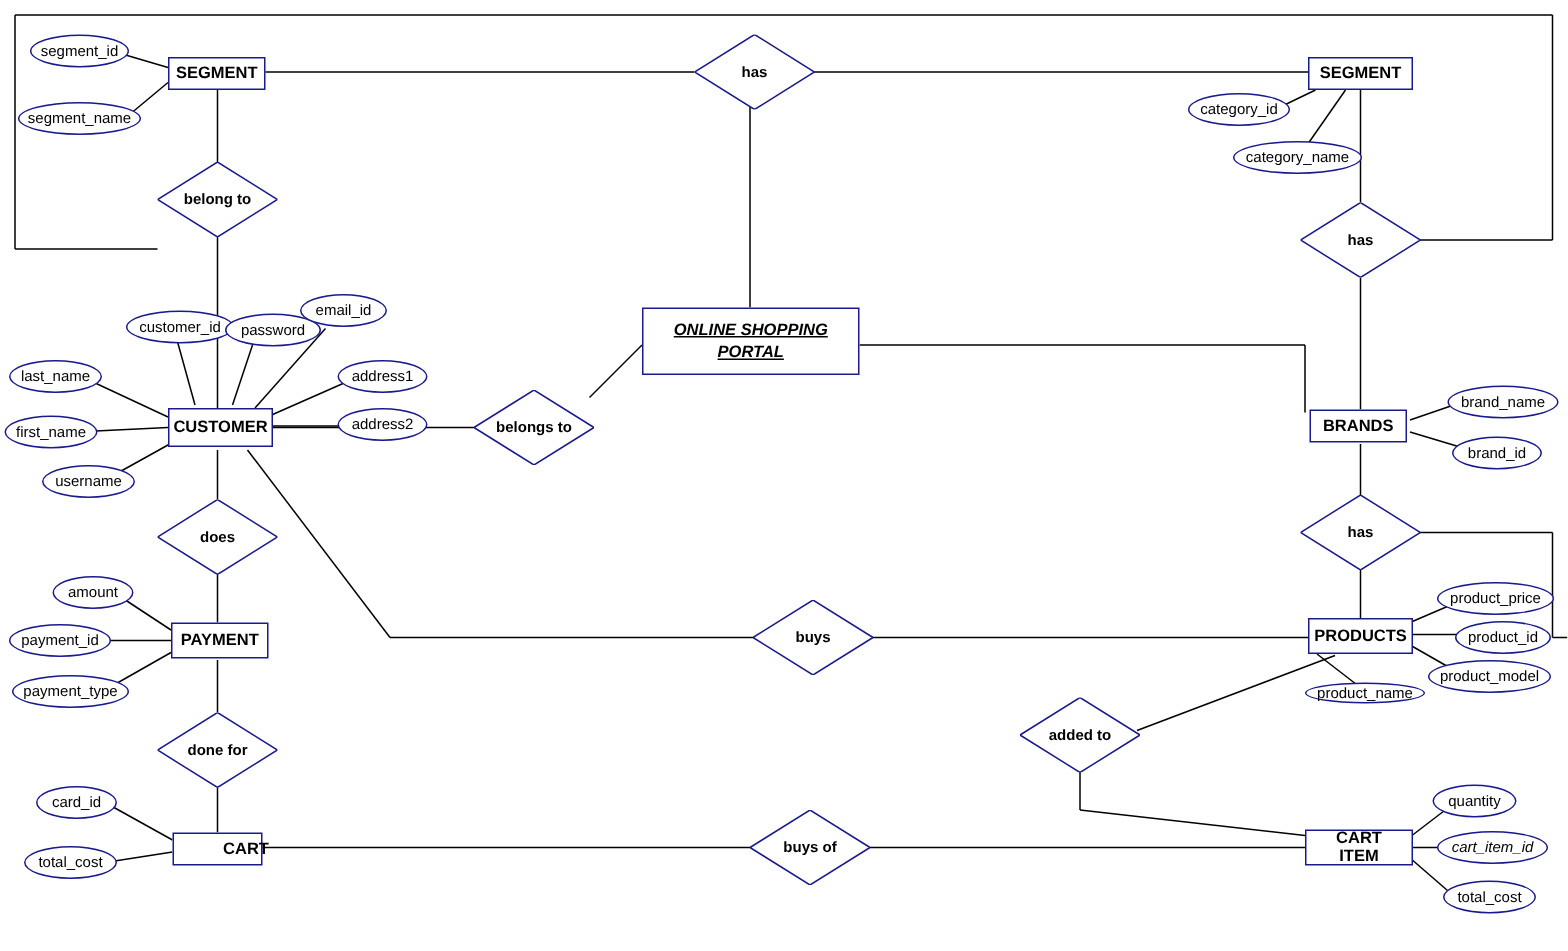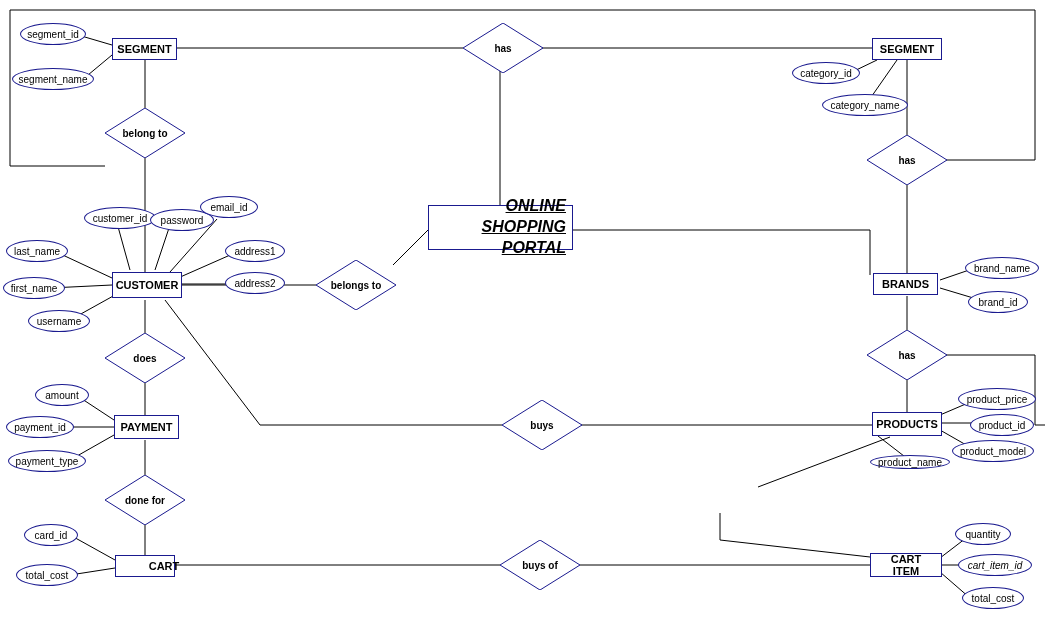--- a/index.html
+++ b/index.html
@@ -29,23 +29,22 @@
     display: flex;
     align-items: center;
     justify-content: center;
     text-align: center;
     box-sizing: border-box;
     padding: 4px 6px;
   }
   .main-entity {
     font-style: italic;
     text-decoration: underline;
-    font-size: 16px;
+    font-size: 11px;
     line-height: 1.3;
-    text-align: right;
   }
   .relationship {
     position: absolute;
     width: 80px;
     height: 50px;
     display: flex;
     align-items: center;
     justify-content: center;
   }
   .relationship svg {
@@ -245,20 +244,26 @@
         <polygon points="40,0 80,25 40,50 0,25" fill="#fff" stroke="#1a1a8f"></polygon>
       </svg>
   <span>buys</span>
 </div>
 <div class="relationship" style="left:105px; top:475px;">
   <svg>
         <polygon points="40,0 80,25 40,50 0,25" fill="#fff" stroke="#1a1a8f"></polygon>
       </svg>
   <span>done for</span>
 </div>
+<div class="relationship" style="left:680px; top:465px;">
+  <svg>
+        <polygon points="40,0 80,25 40,50 0,25" fill="#fff" stroke="#1a1a8f"></polygon>
+      </svg>
+  <span>added to</span>
+</div>
 <div class="relationship" style="left:500px; top:540px;">
   <svg>
         <polygon points="40,0 80,25 40,50 0,25" fill="#fff" stroke="#1a1a8f"></polygon>
       </svg>
   <span>buys of</span>
 </div>
 
 <div class="attribute" style="left:20px; top:23px; width:66px; height:22px;">
       <span>segment_id</span>
     </div>

